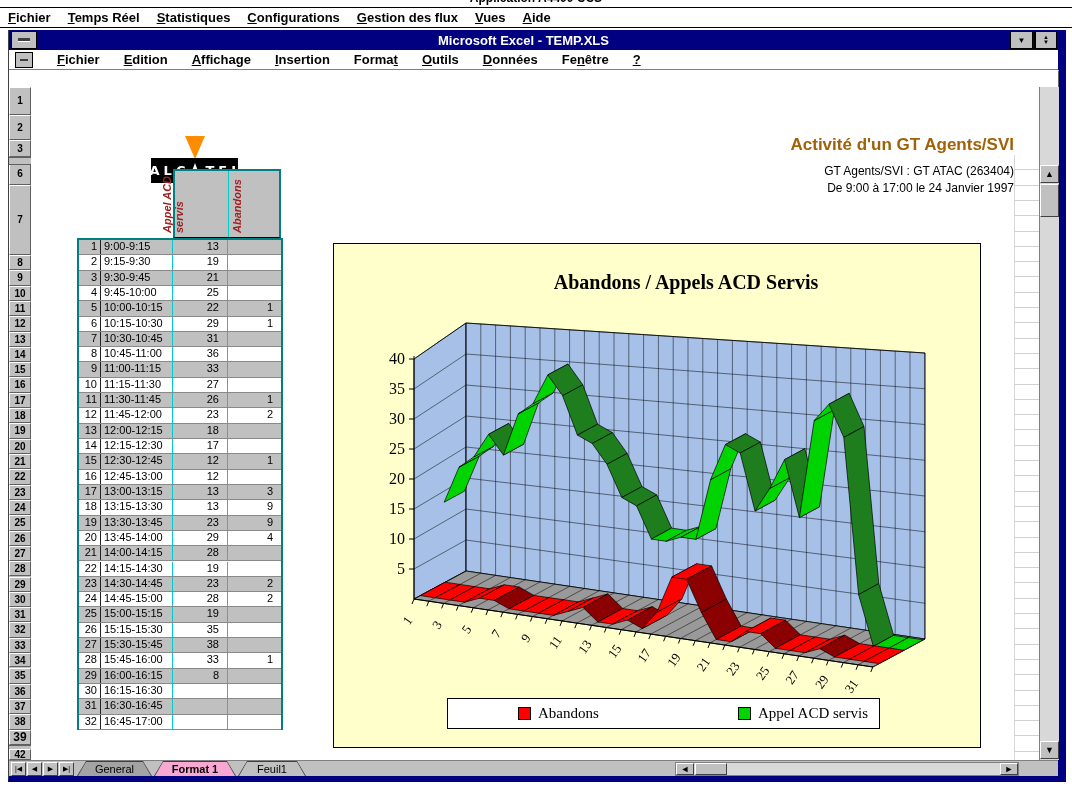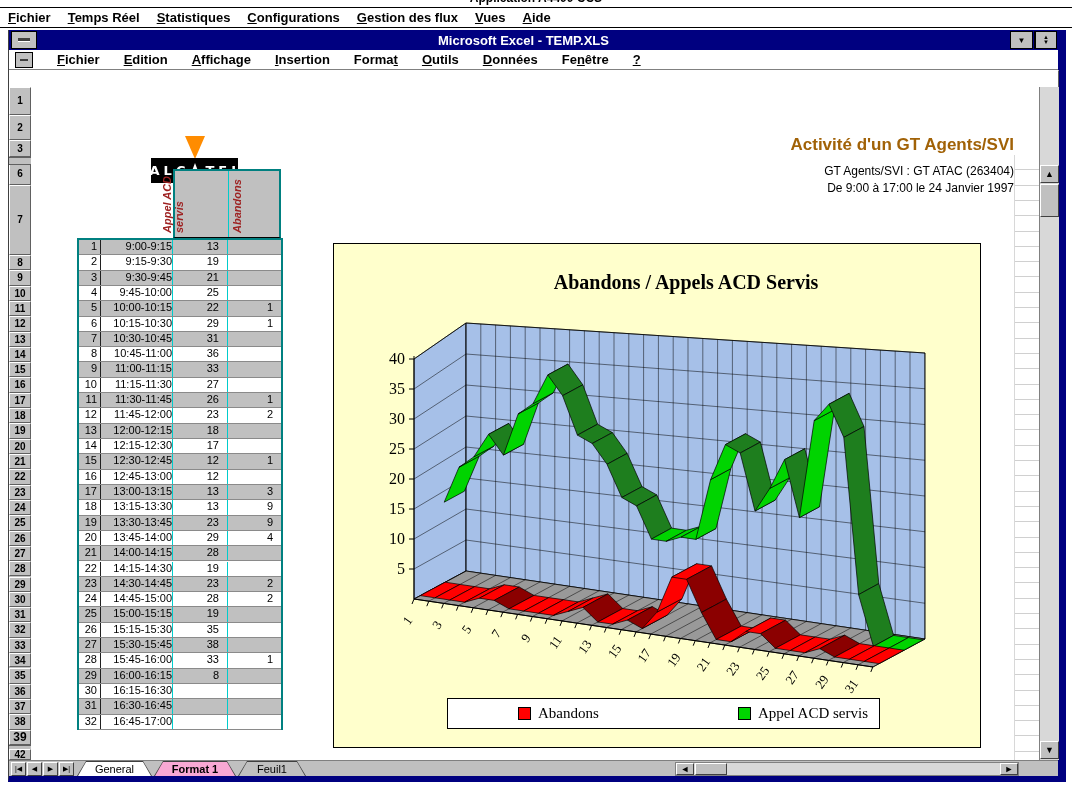--- a/index.html
+++ b/index.html
@@ -29,21 +29,21 @@
     display:flex;flex-direction:column;align-items:center;justify-content:center;font-size:6px;line-height:5px;}
   
   .hdrcell{position:absolute;background:#c0c0c0;border-top:1px solid #fff;border-left:1px solid #fff;
     border-right:1px solid #606060;border-bottom:1px solid #606060;box-sizing:border-box;
     font-weight:bold;font-size:11px;text-align:center;color:#000;line-height:15px;}
   
   #sheet{position:absolute;left:0;top:40px;width:1049px;height:706px;background:#ffffff;overflow:hidden;}
   
   .trow{position:absolute;left:70px;width:202px;display:flex;font-size:11px;box-sizing:border-box;}
   .trow .c0{width:22px;text-align:right;padding-right:3px;border-right:1px solid #202020;box-sizing:border-box;}
-  .trow .c1{width:72px;padding-left:3px;border-right:1px solid #00cccc;box-sizing:border-box;text-align:right;}
+  .trow .c1{width:72px;padding-left:3px;border-right:1px solid #00cccc;box-sizing:border-box;}
   .trow .c2{width:55px;text-align:right;padding-right:8px;border-right:1px solid #00cccc;box-sizing:border-box;}
   .trow .c3{width:53px;text-align:right;padding-right:8px;box-sizing:border-box;}
   .vtext{position:absolute;transform:rotate(-90deg);transform-origin:left bottom;
     font-style:italic;font-weight:bold;font-size:11px;color:#9e2222;line-height:12px;}
   
   #chart-box{position:absolute;left:324px;top:173px;width:648px;height:505px;background:#ffffcc;border:1px solid #000;box-sizing:border-box;}
   #chart-legend{position:absolute;left:113px;top:454px;width:433px;height:31px;background:#ffffff;border:1px solid #000;box-sizing:border-box;}
   .leg-entry{position:absolute;top:6px;display:flex;align-items:center;gap:7px;
     font-family:"Liberation Serif",serif;font-size:15px;}
   .leg-swatch{width:13px;height:13px;border:1px solid #000;box-sizing:border-box;}
@@ -632,21 +632,21 @@
         <div class="sb-btn" style="left: 0px; top: 78px; width: 19px; height: 18px;">▲</div>
         <div class="sb-thumb" style="left: 0px; top: 97px; width: 19px; height: 33px;"></div>
         <div class="sb-btn" style="left: 0px; top: 654px; width: 19px; height: 18px;">▼</div>
       </div>
   <div id="tab-row">
         <div class="tabnav" style="left: 2px;">|◀</div>
         <div class="tabnav" style="left: 18px;">◀</div>
         <div class="tabnav" style="left: 34px;">▶</div>
         <div class="tabnav" style="left: 50px;">▶|</div>
         <div class="sheettab" style="left: 68px; width: 75px;">
-          <div class="inner" style="background: #ffffff; font-weight: normal;">General</div>
+          <div class="inner" style="background: #a3a3a3; font-weight: normal;">General</div>
         </div>
         <div class="sheettab" style="left: 145px; width: 82px;">
           <div class="inner" style="background: #f9a8d4; font-weight: bold;">Format 1</div>
         </div>
         <div class="sheettab" style="left: 229px; width: 68px;">
           <div class="inner" style="background: rgb(192, 192, 192); font-weight: normal;">Feuil1</div>
         </div>
         <div style="position: absolute; left: 666px; top: 1px; width: 344px; height: 14px; background: rgb(216, 216, 216); border: 1px solid rgb(128, 128, 128); box-sizing: border-box;">
           <div class="sb-btn" style="left: 0px; top: 0px; width: 18px; height: 12px;">◄</div>
           <div class="sb-thumb" style="left: 19px; top: 0px; width: 32px; height: 12px;"></div>

